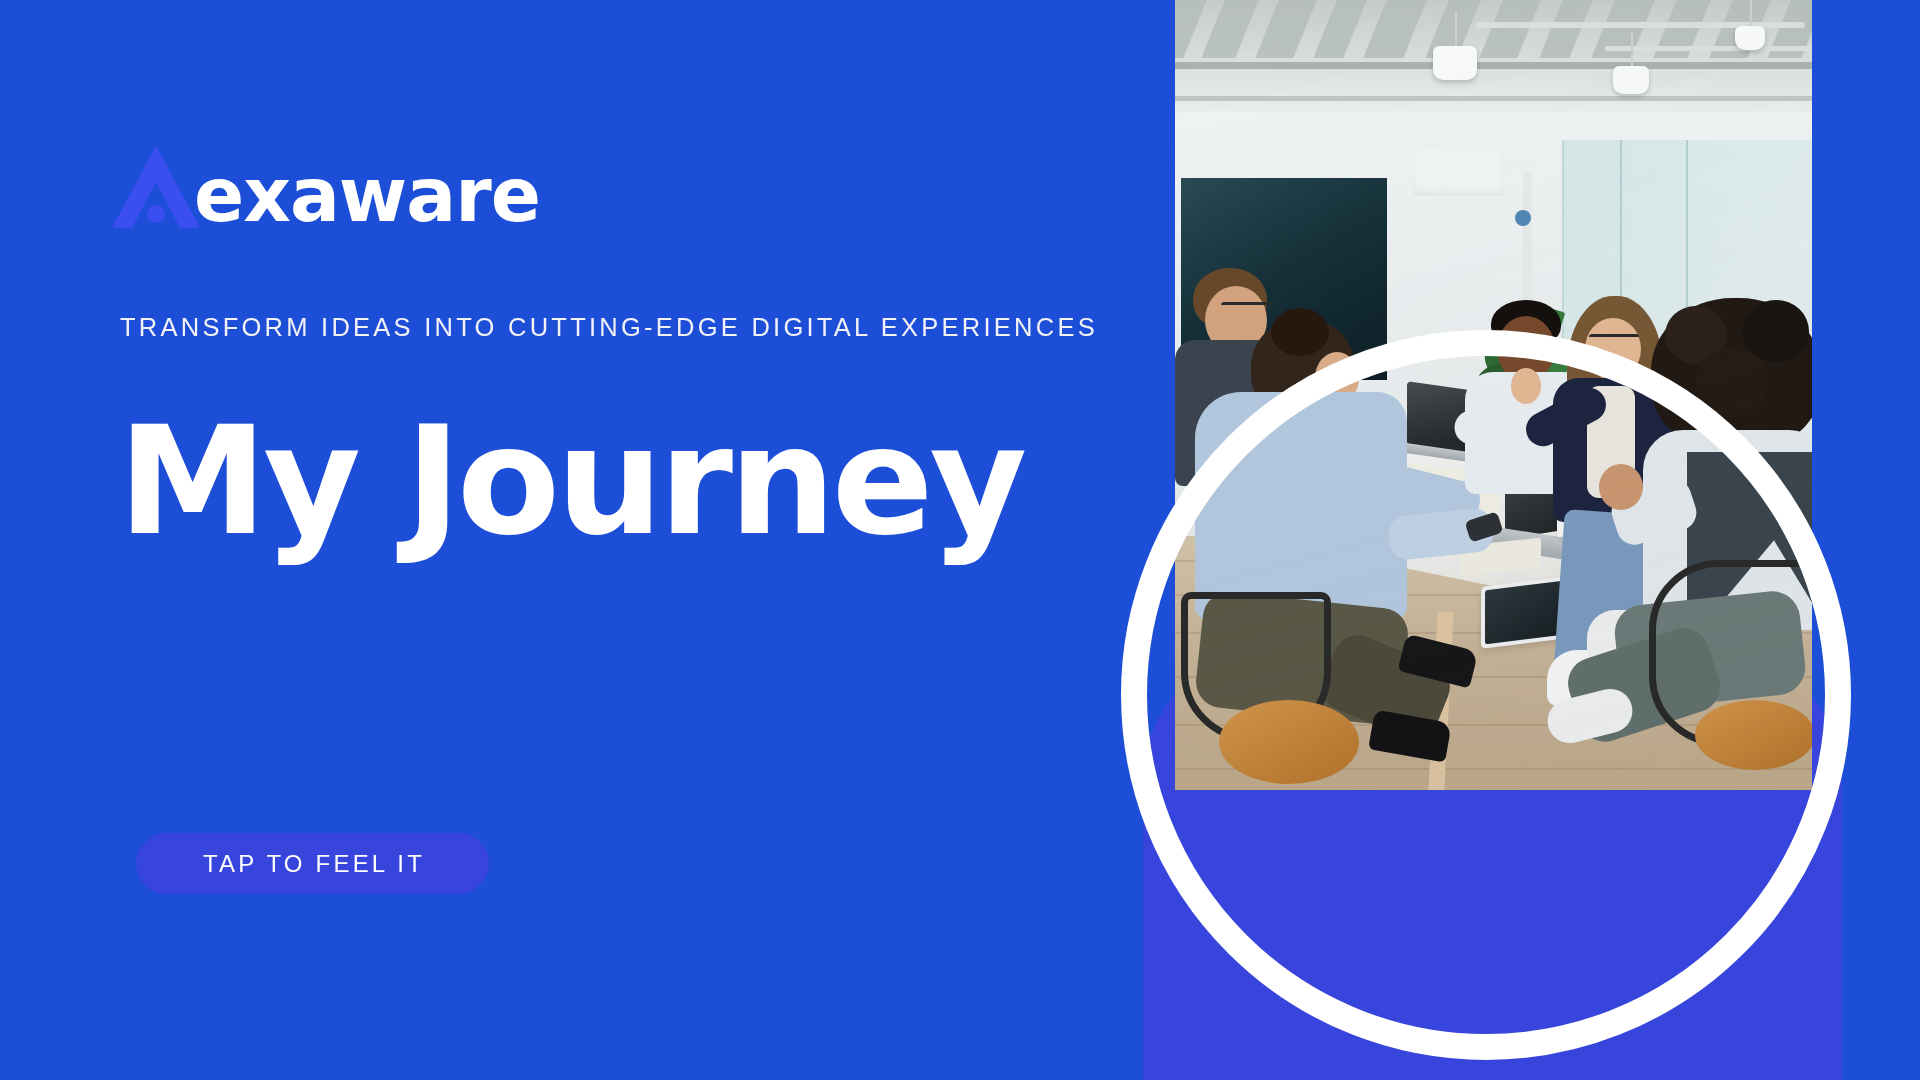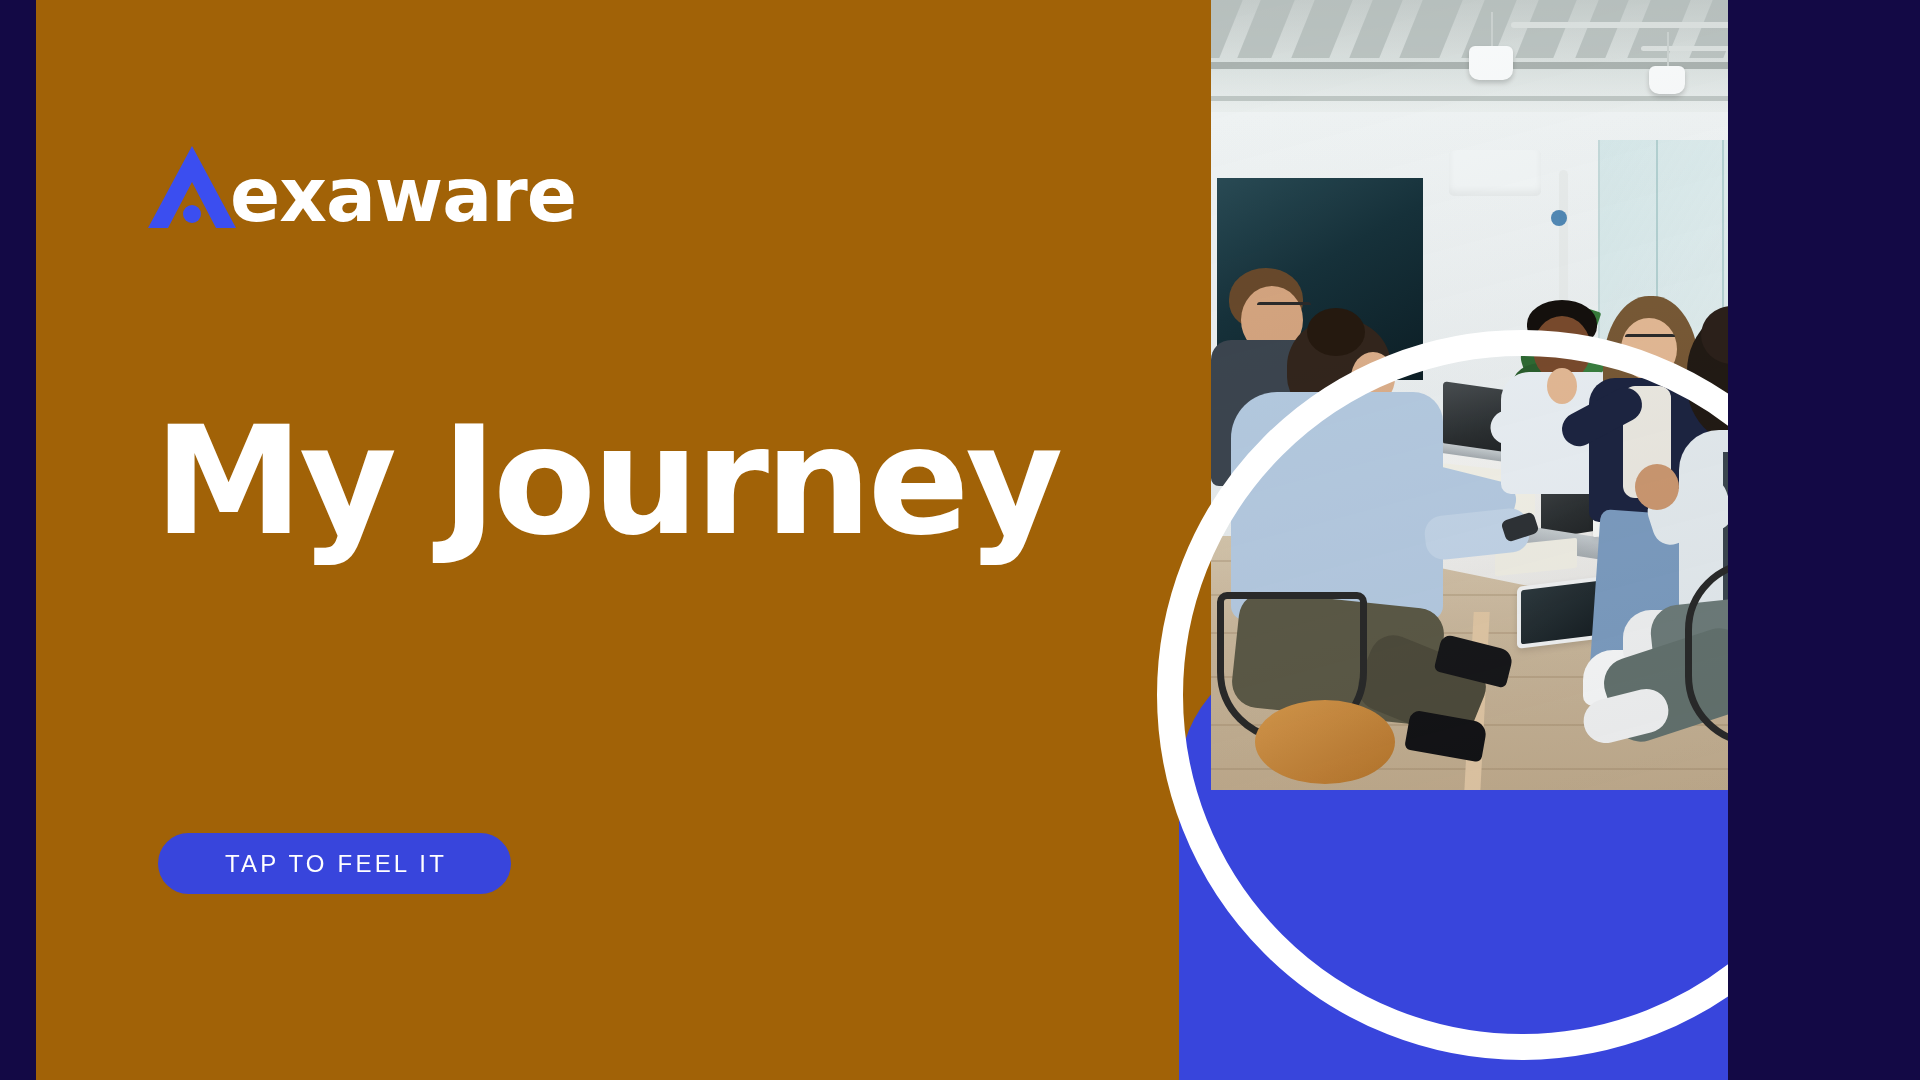--- a/index.html
+++ b/index.html
@@ -6,24 +6,23 @@
 
   html, body {
     width:1920px; height:1080px;
     overflow:hidden;
     background:#130945;
     font-family:"Liberation Sans", sans-serif;
   }
 
   #slide {
     position:relative;
-    width:1692px; height:1080px;
-    background:#a16207;
+    width:1920px; height:1080px;
+    background:#1d4ed8;
     overflow:hidden;
-    margin-left:36px;
   }
 
   
   #left-content {
     position:absolute;
     left:0; top:0;
     width:1150px; height:1080px;
     z-index:5;
   }
 
@@ -76,21 +75,21 @@
     font-size:150px;
     line-height:0.95;
     letter-spacing:-4px;
     color:#ffffff;
   }
   #headline .line { display:block; }
 
   
   #cta-button {
     position:absolute;
-    left:122px; top:833px;
+    left:136px; top:833px;
     width:353px; height:61px;
     background:#3845dc;
     border:none;
     border-radius:31px;
     color:#ffffff;
     font-family:"Liberation Sans", sans-serif;
     font-size:24px;
     font-weight:400;
     letter-spacing:3.2px;
     cursor:pointer;
@@ -461,20 +460,21 @@
     <div id="brand-logo">
       <span id="logo-mark">
         <svg viewBox="0 0 92 88" xmlns="http://www.w3.org/2000/svg" aria-hidden="true">
           <path d="M46 4 L90 86 L70 86 L46 40 L22 86 L2 86 Z" fill="#3b4ef0"></path>
           <circle cx="46" cy="72" r="9" fill="#3b4ef0"></circle>
         </svg>
       </span>
       <span id="logo-wordmark">exaware</span>
     </div>
 
+    <div id="tagline">TRANSFORM IDEAS INTO CUTTING-EDGE DIGITAL EXPERIENCES</div>
 
     <h1 id="headline">
       <span class="line">My Journey</span>
     </h1>
 
     <button id="cta-button">TAP TO FEEL IT</button>
 
   </div>
 
 </div>

